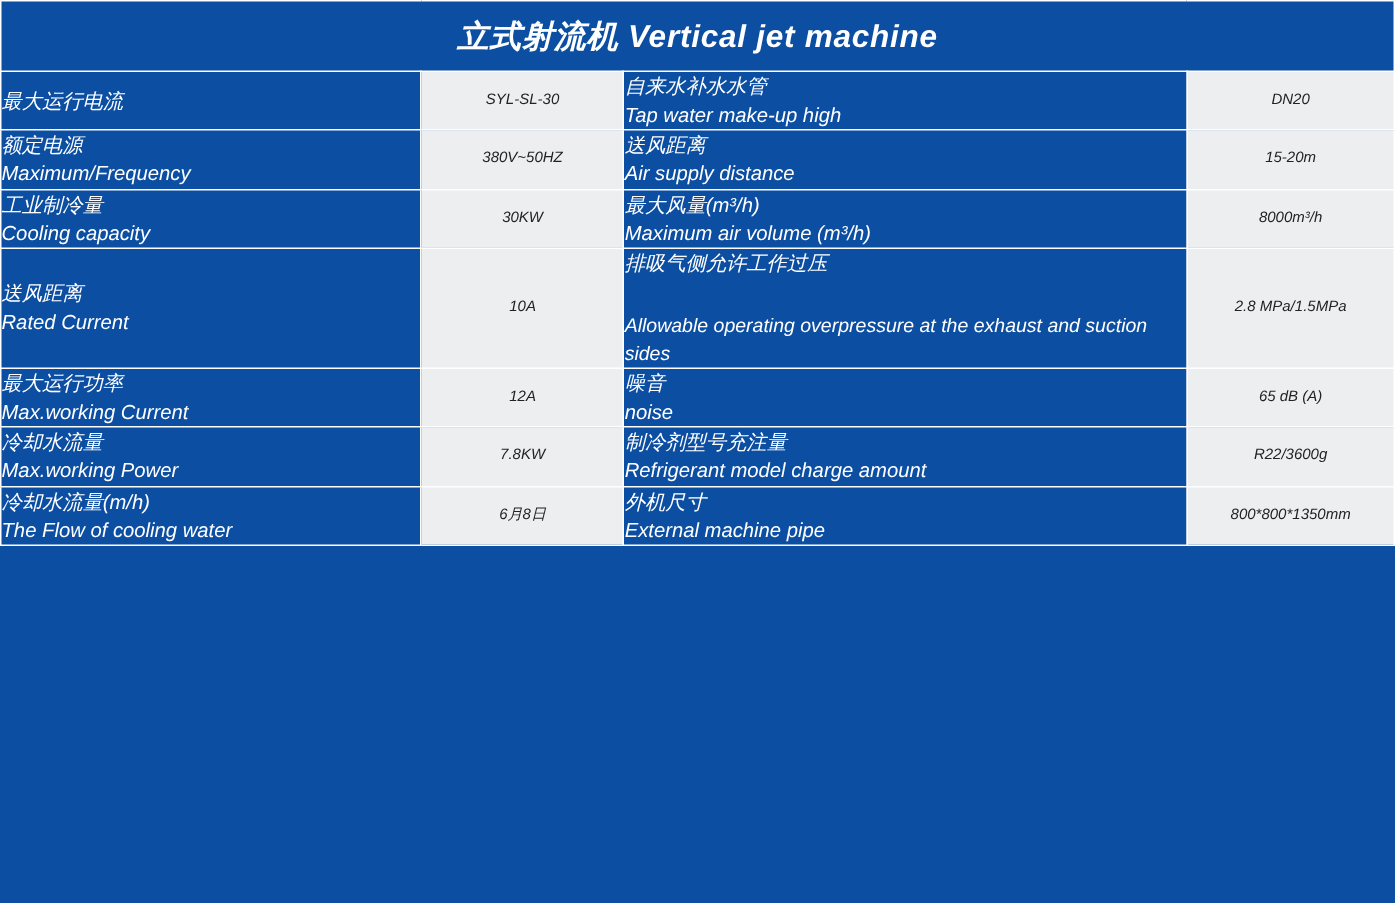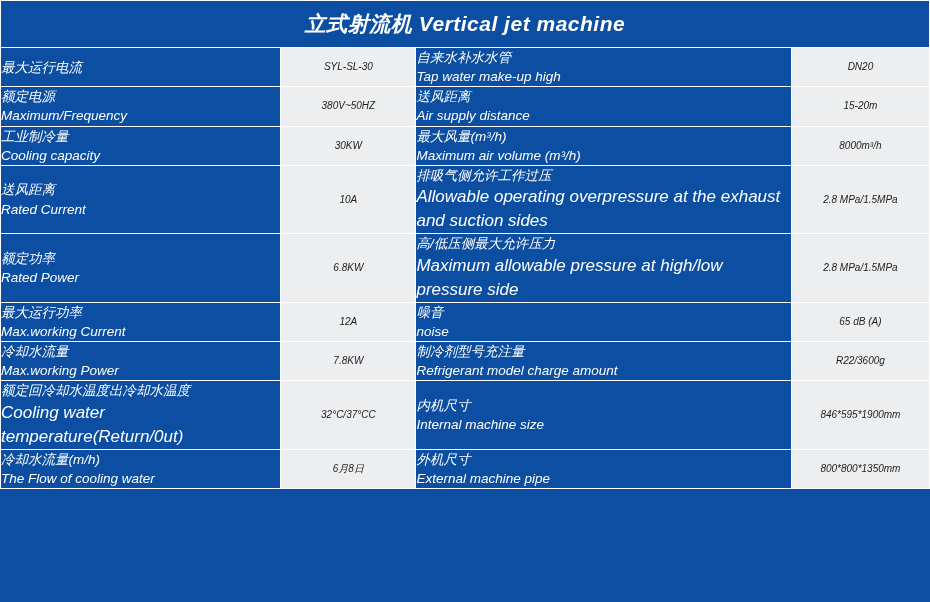--- a/index.html
+++ b/index.html
@@ -73,21 +73,21 @@
     color: #222222;
     text-align: center;
     font-size: 10px;
     padding: 6px 4px;
     line-height: 1.4;
   }
   .col-l1 { width: 280px; }
   .col-v1 { width: 135px; }
   .col-l2 { width: 375px; }
   .col-v2 { width: 138px; }
-  .small-en { font-size: 17px; }
+  .small-en { font-size: 13px; margin-top: 23px; }
 </style>
 </head>
 <body>
 
 <div id="sheet">
 
   <div class="watermark">YUIKO</div>
 
   <table class="spec">
     <colgroup>
@@ -146,32 +146,20 @@
           <span class="en">Rated Current</span>
         </td>
         <td class="val">10A</td>
         <td class="lbl">
           <span class="cn">排吸气侧允许工作过压</span>
           <span class="en small-en">Allowable operating overpressure at the exhaust and suction sides</span>
         </td>
         <td class="val">2.8 MPa/1.5MPa</td>
       </tr>
 
-      <tr>
-        <td class="lbl">
-          <span class="cn">额定功率</span>
-          <span class="en">Rated Power</span>
-        </td>
-        <td class="val">6.8KW</td>
-        <td class="lbl">
-          <span class="cn">高/低压侧最大允许压力</span>
-          <span class="en small-en">Maximum allowable pressure at high/low pressure side</span>
-        </td>
-        <td class="val">2.8 MPa/1.5MPa</td>
-      </tr>
 
       <tr>
         <td class="lbl">
           <span class="cn">最大运行功率</span>
           <span class="en">Max.working Current</span>
         </td>
         <td class="val">12A</td>
         <td class="lbl">
           <span class="cn">噪音</span>
           <span class="en">noise</span>
@@ -185,32 +173,20 @@
           <span class="en">Max.working Power</span>
         </td>
         <td class="val">7.8KW</td>
         <td class="lbl">
           <span class="cn">制冷剂型号充注量</span>
           <span class="en">Refrigerant model charge amount</span>
         </td>
         <td class="val">R22/3600g</td>
       </tr>
 
-      <tr>
-        <td class="lbl">
-          <span class="cn">额定回冷却水温度出冷却水温度</span>
-          <span class="en small-en">Cooling water temperature(Return/0ut)</span>
-        </td>
-        <td class="val">32°C/37°CC</td>
-        <td class="lbl">
-          <span class="cn">内机尺寸</span>
-          <span class="en">Internal machine size</span>
-        </td>
-        <td class="val">846*595*1900mm</td>
-      </tr>
 
       <tr>
         <td class="lbl">
           <span class="cn">冷却水流量(m/h)</span>
           <span class="en">The Flow of cooling water</span>
         </td>
         <td class="val">6月8日</td>
         <td class="lbl">
           <span class="cn">外机尺寸</span>
           <span class="en">External machine pipe</span>

